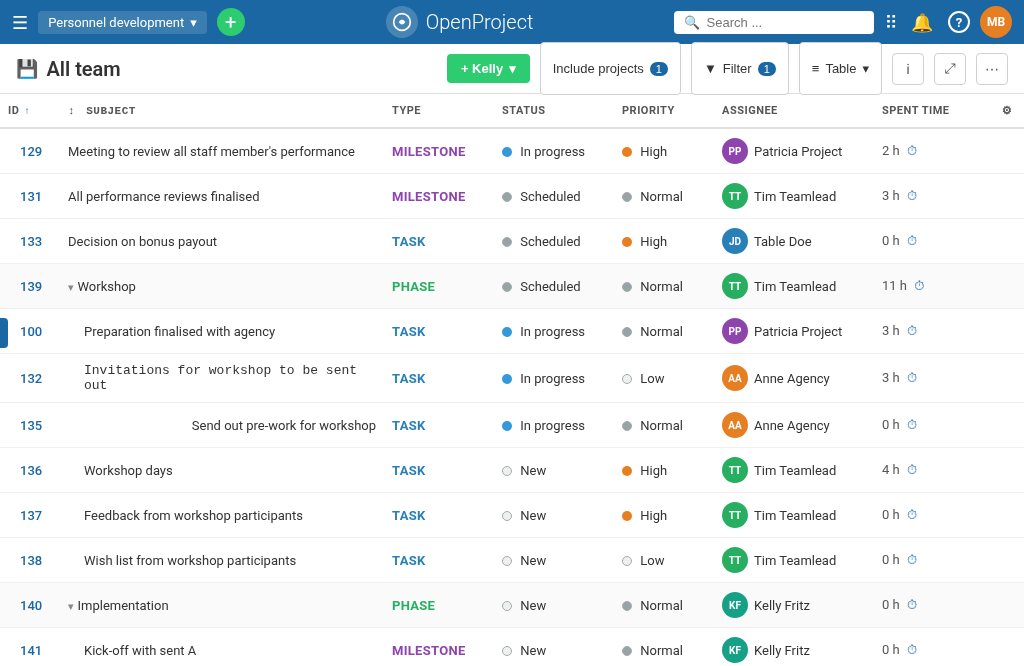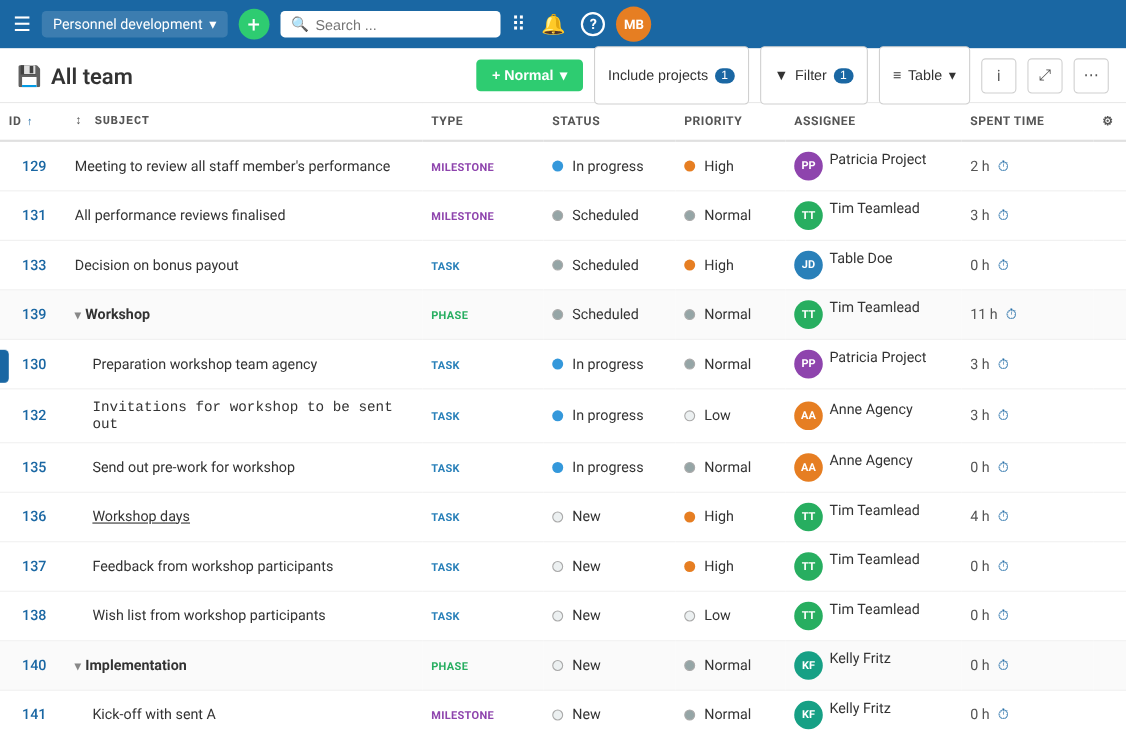--- a/index.html
+++ b/index.html
@@ -180,21 +180,21 @@
     .work-table tbody td {
       padding: 9px 8px;
       font-size: 13px;
       vertical-align: middle;
     }
     .work-table tbody td:first-child { padding-left: 20px; }
 
     .id-link { color: #1a67a3; text-decoration: none; font-weight: 500; }
 
     .type-badge {
-      font-size: 10px;
+      font-size: 13px;
       font-weight: 700;
       letter-spacing: 0.3px;
     }
     .type-milestone { color: #8e44ad; }
     .type-task { color: #2980b9; }
     .type-phase { color: #27ae60; }
 
     .status-dot {
       display: inline-block;
       width: 10px; height: 10px;
@@ -216,27 +216,27 @@
       border-radius: 50%;
       color: white;
       font-size: 10px;
       font-weight: bold;
       display: inline-flex;
       align-items: center;
       justify-content: center;
       margin-right: 6px;
       vertical-align: middle;
     }
-    .assignee-cell { display: flex; align-items: flex-start; }
+    .assignee-cell { display: flex; align-items: center; }
 
     .spent-time { color: #555; white-space: nowrap; }
     .clock-icon { color: #1a67a3; margin-left: 4px; cursor: pointer; }
 
     .phase-row td { background: #fafafa; }
-    .phase-row .subject-cell { font-weight: 700; }
+    .phase-row .subject-cell { font-weight: 400; }
     .expand-icon { color: #888; margin-right: 4px; cursor: pointer; font-size: 11px; }
 
     .col-id { width: 60px; }
     .col-subject { min-width: 260px; font-family: Liberation Mono, monospace; }
     .col-type { width: 110px; }
     .col-status { width: 120px; }
     .col-priority { width: 100px; }
     .col-assignee { width: 160px; }
     .col-spent { width: 120px; }
     .col-gear { width: 30px; }
@@ -257,39 +257,48 @@
 </head>
 <body>
 
 <nav class="navbar">
   <span class="navbar-hamburger">☰</span>
   <div class="navbar-project">
     <span>Personnel development</span>
     <span>▾</span>
   </div>
   <div class="navbar-add">+</div>
+  <div class="navbar-logo">
+    <div class="navbar-logo-icon">
+      <svg width="20" height="20" viewBox="0 0 24 24" fill="none">
+        <circle cx="12" cy="12" r="10" stroke="white" stroke-width="2"></circle>
+        <path d="M8 12 Q12 6 16 12 Q12 18 8 12" fill="white"></path>
+      </svg>
+    </div>
+    <span>OpenProject</span>
+  </div>
   <div class="navbar-search">
     <span>🔍</span>
     <input type="text" placeholder="Search ..." style="">
   </div>
   <div class="navbar-icons">
     <span>⠿</span>
     <span>🔔</span>
     <span style="border:2px solid white;border-radius:50%;width:22px;height:22px;display:inline-flex;align-items:center;justify-content:center;font-size:13px;font-weight:bold;">?</span>
   </div>
   <div class="navbar-avatar">MB</div>
 </nav>
 
 <div class="toolbar">
   <div class="toolbar-title">
     <span class="save-icon">💾</span>
     <span>All team</span>
   </div>
   <button class="btn-create">
-    <span>+ Normal</span>
+    <span>+ Kelly</span>
     <span>▾</span>
   </button>
   <button class="toolbar-btn">
     <span>Include projects</span>
     <span class="badge">1</span>
   </button>
   <button class="toolbar-btn">
     <span>▼</span>
     <span>Filter</span>
     <span class="badge">1</span>
@@ -446,24 +455,24 @@
       </div>
     </td>
     <td>
       <span class="spent-time">11 h</span>
       <span class="clock-icon">⏱</span>
     </td>
     <td></td>
   </tr>
         <tr>
     <td>
-      <a class="id-link" href="#">130</a>
+      <a class="id-link" href="#">100</a>
     </td>
     <td class="subject-cell" style="padding-left:24px;">
-      <span>Preparation workshop team agency</span>
+      <span>Preparation finalised with agency</span>
     </td>
     <td>
       <span class="type-badge type-task">TASK</span>
     </td>
     <td>
       <span class="status-dot" style="background:#3498db;"></span>
       <span>In progress</span>
     </td>
     <td>
       <span class="priority-dot" style="background:#95a5a6;border:1px solid #aaa;"></span>
@@ -508,21 +517,21 @@
     <td>
       <span class="spent-time">3 h</span>
       <span class="clock-icon">⏱</span>
     </td>
     <td></td>
   </tr>
         <tr>
     <td>
       <a class="id-link" href="#">135</a>
     </td>
-    <td class="subject-cell" style="padding-left:24px;">
+    <td class="subject-cell" style="padding-left:24px;text-align:right;">
       <span>Send out pre-work for workshop</span>
     </td>
     <td>
       <span class="type-badge type-task">TASK</span>
     </td>
     <td>
       <span class="status-dot" style="background:#3498db;"></span>
       <span>In progress</span>
     </td>
     <td>
@@ -538,21 +547,21 @@
     <td>
       <span class="spent-time">0 h</span>
       <span class="clock-icon">⏱</span>
     </td>
     <td></td>
   </tr>
         <tr>
     <td>
       <a class="id-link" href="#">136</a>
     </td>
-    <td class="subject-cell" style="padding-left:24px;text-decoration:underline;">
+    <td class="subject-cell" style="padding-left:24px;">
       <span>Workshop days</span>
     </td>
     <td>
       <span class="type-badge type-task">TASK</span>
     </td>
     <td>
       <span class="status-dot" style="background:#ecf0f1;border:1px solid #aaa;"></span>
       <span>New</span>
     </td>
     <td>

